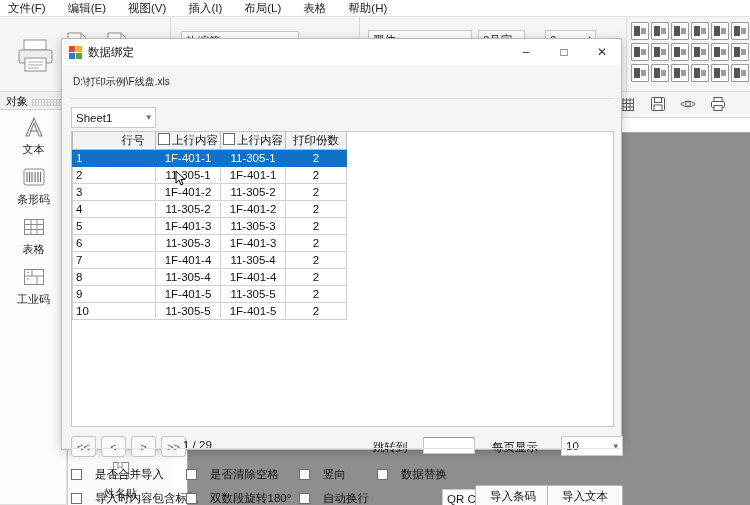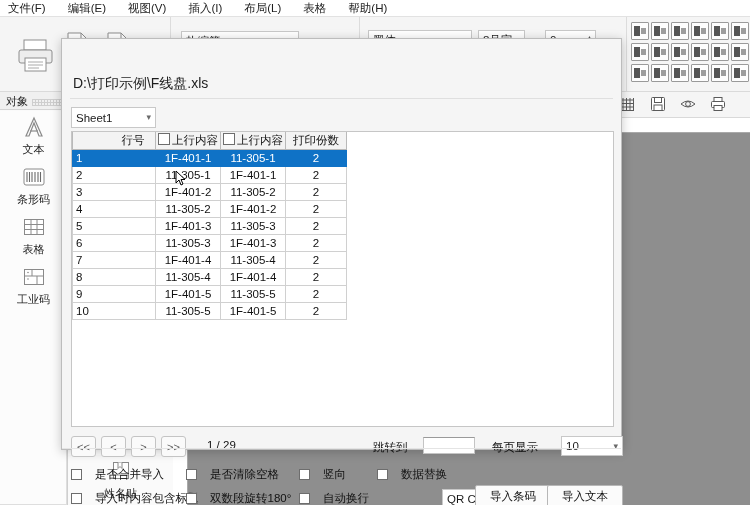--- a/index.html
+++ b/index.html
@@ -297,21 +297,21 @@
   }
 
   .dlg-body {
     position: absolute; left: 0; top: 26px;
     width: 559px; height: 384px;
     background: #f5f5f5;
     box-sizing: border-box;
   }
   .file-path {
     position: absolute; left: 11px; top: 10px;
-    font-size: 14px; color: #1d1d1d;
+    font-size: 10px; color: #1d1d1d;
     white-space: nowrap;
   }
   .path-sep {
     position: absolute; left: 8px; top: 33px;
     width: 543px; height: 1px;
     background: #dfdfdf;
   }
   .sheet-combo {
     position: absolute; left: 9px; top: 42px;
     width: 85px; height: 21px;
@@ -385,21 +385,21 @@
     width: 25px; height: 21px;
     background: #fafafa;
     border: 1px solid #c4c4c4;
     border-radius: 3px;
     font-size: 11px; color: #555;
     display: flex; align-items: center; justify-content: center;
     box-sizing: border-box;
     cursor: default;
   }
   .page-count {
-    position: absolute; left: 136px; top: 3px;
+    position: absolute; left: 112px; top: 3px;
     font-size: 11.5px; color: #111;
   }
   .jump-label { position: absolute; left: 302px; top: 4px; font-size: 11.5px; color: #111; }
   .jump-input {
     position: absolute; left: 352px; top: 1px;
     width: 52px; height: 17px;
     background: #fff;
     border: 1px solid #c4c4c4;
     border-top-color: #9a9a9a;
     box-sizing: border-box;
@@ -716,20 +716,34 @@
       <span class="tickv" style="top:76px;width:8px"></span>
       <span class="tickv" style="top:84px;width:4px"></span>
       <span class="tickv" style="top:92px;width:4px"></span>
       <span class="tickv" style="top:100px;width:8px"></span>
     </div>
     <div class="canvas-area"></div>
   </div>
 
   <div class="dialog">
 
+    <div class="dlg-title">
+      <span class="dlg-ico">
+        <i style="background:#e8463b"></i>
+          <i style="background:#f2b01e"></i>
+        <i style="background:#2b79d4"></i>
+          <i style="background:#5aa832"></i>
+      </span>
+      <span class="dlg-title-text">数据绑定</span>
+      <span class="dlg-winbtns">
+        <span class="wbtn">‒</span>
+        <span class="wbtn">□</span>
+        <span class="wbtn close">✕</span>
+      </span>
+    </div>
 
     <div class="dlg-body">
 
       <span class="file-path">D:\打印示例\F线盘.xls</span>
       <span class="path-sep"></span>
 
       <div class="combo sheet-combo">
         <span>Sheet1</span>
         <span class="caret">▾</span>
       </div>

